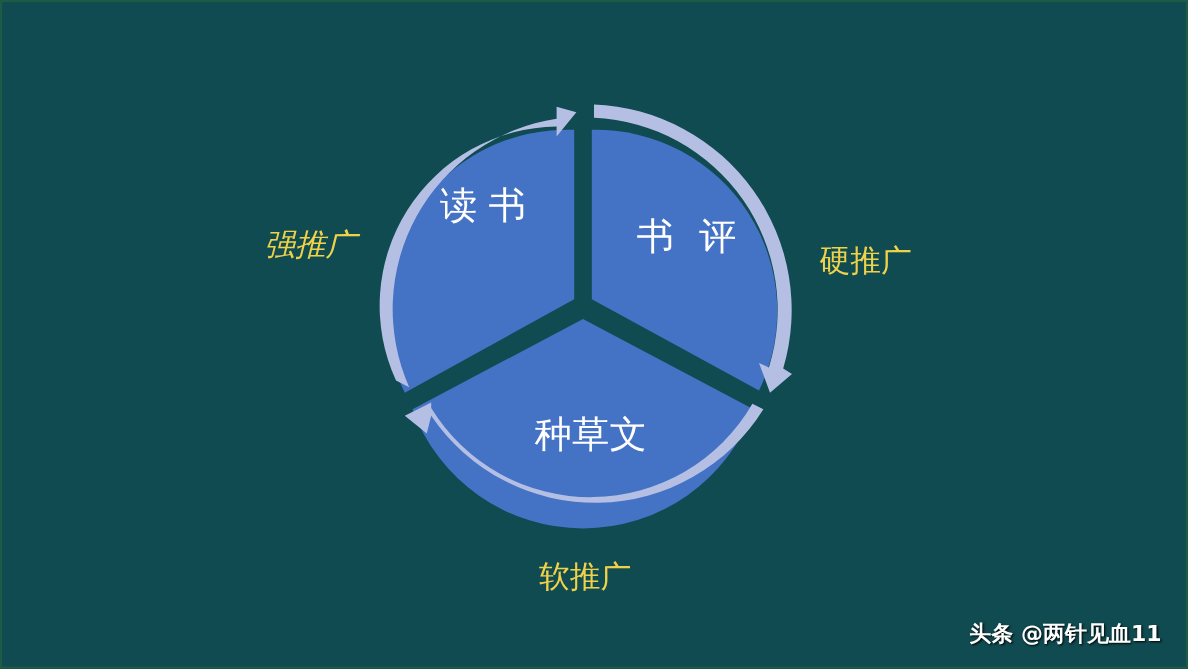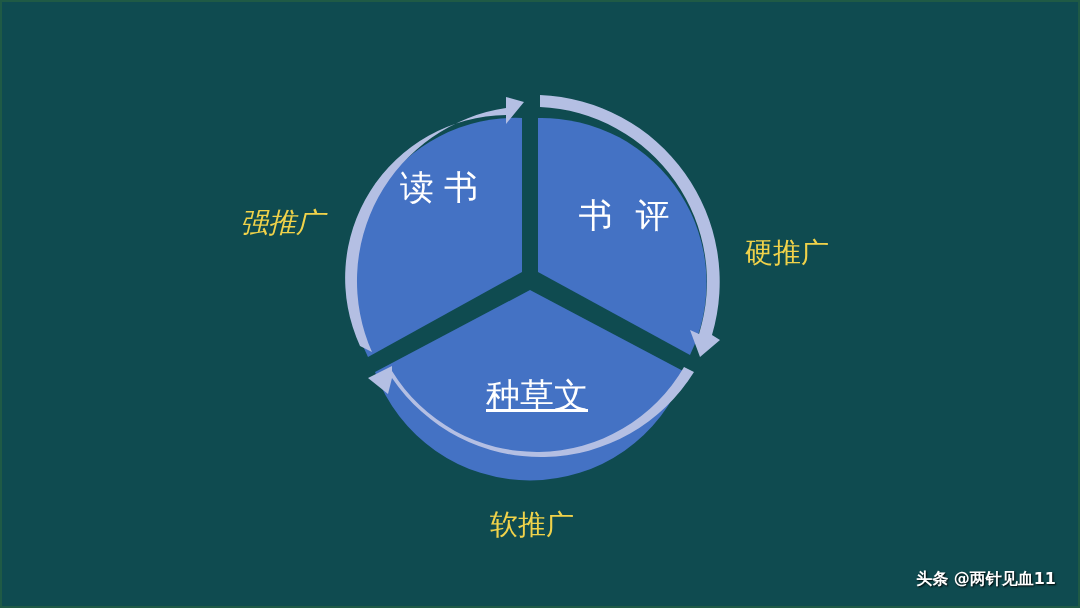--- a/index.html
+++ b/index.html
@@ -1,21 +1,21 @@
 <!DOCTYPE html>
 <html><head>
 <meta charset="utf-8">
 <style>
   html,body{margin:0;padding:0;}
   body{width:1080px;height:608px;overflow:hidden;background:#1f5a45;font-family:"DejaVu Sans","Liberation Sans",sans-serif;}
   .slide{position:absolute;left:2px;top:2px;width:1076px;height:604px;background:#0f4b50;}
   svg{position:absolute;left:0;top:0;}
   .seg-label{position:absolute;color:#ffffff;font-size:34px;line-height:46px;letter-spacing:10px;text-align:center;}
   .side-label{position:absolute;color:#f0d24a;font-size:28px;line-height:34px;}
-  .watermark{position:absolute;right:22px;bottom:16px;color:#ffffff;font-size:16px;font-weight:bold;text-shadow:1px 1px 2px #000;}
+  .watermark{position:absolute;right:22px;bottom:16px;color:#ffffff;font-size:20px;font-weight:bold;text-shadow:1px 1px 2px #000;}
 </style>
 </head>
 <body>
 
 <div class="slide">
   <svg width="1076" height="604" viewBox="2 2 1076 604">
 
     <g fill="#4472c4">
 
       <path d="M522,272 L522,118 A165 165 0 0 0 368,357 Z"></path>
@@ -34,22 +34,22 @@
       <path d="M694,372 A180 180 0 0 1 392,378 L388,394 L368,378 L392,366 L392,371 A170 170 0 0 0 684,367 Z"></path>
     </g>
   </svg>
 
   <div class="seg-label" style="left:392px;top:162px;width:100px;">
     <div>读书</div>
   </div>
   <div class="seg-label" style="left:570px;top:190px;width:110px;letter-spacing:6px;">
     <div>书 评</div>
   </div>
-  <div class="seg-label" style="left:470px;top:370px;width:130px;letter-spacing:0;text-decoration:underline;">
+  <div class="seg-label" style="left:470px;top:370px;width:130px;letter-spacing:0;">
     <div>种草文</div>
   </div>
 
   <div class="side-label" style="left:238px;top:204px;font-style:italic;">强推广</div>
-  <div class="side-label" style="left:743px;top:218px;margin-top:16px;">硬推广</div>
+  <div class="side-label" style="left:743px;top:218px;">硬推广</div>
   <div class="side-label" style="left:488px;top:474px;margin-top:32px;">软推广</div>
 
   <div class="watermark">头条 @两针见血11</div>
 </div>
 
 </body></html>

